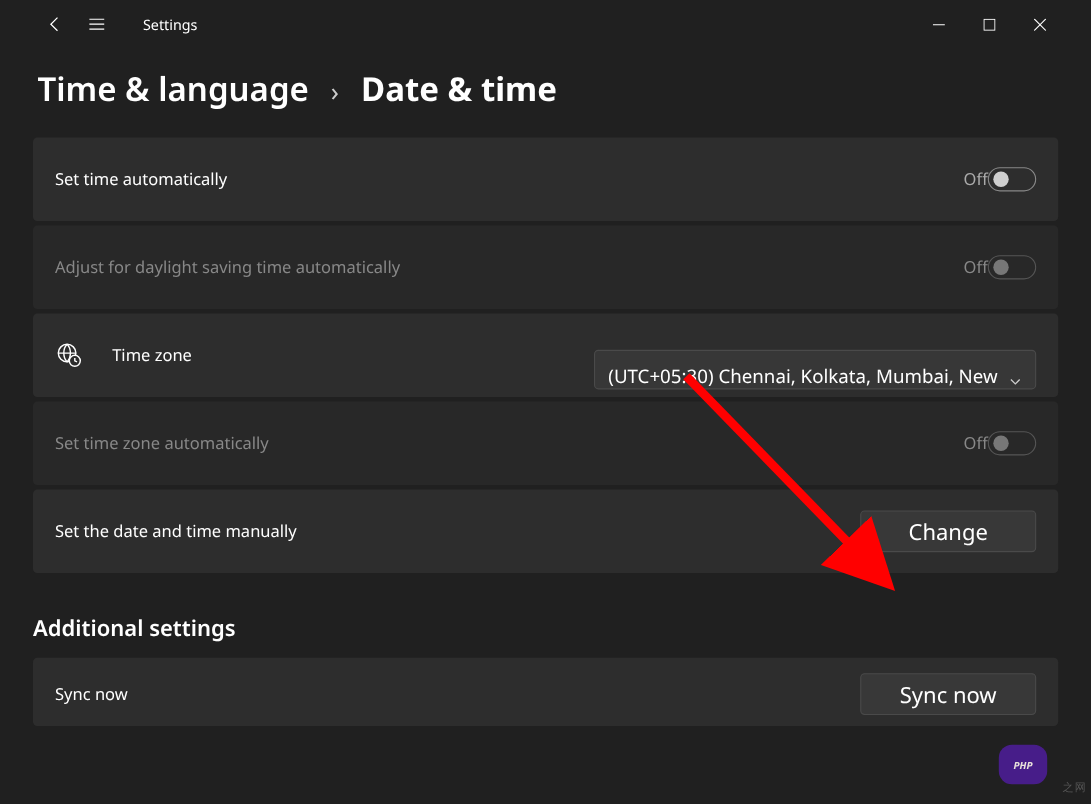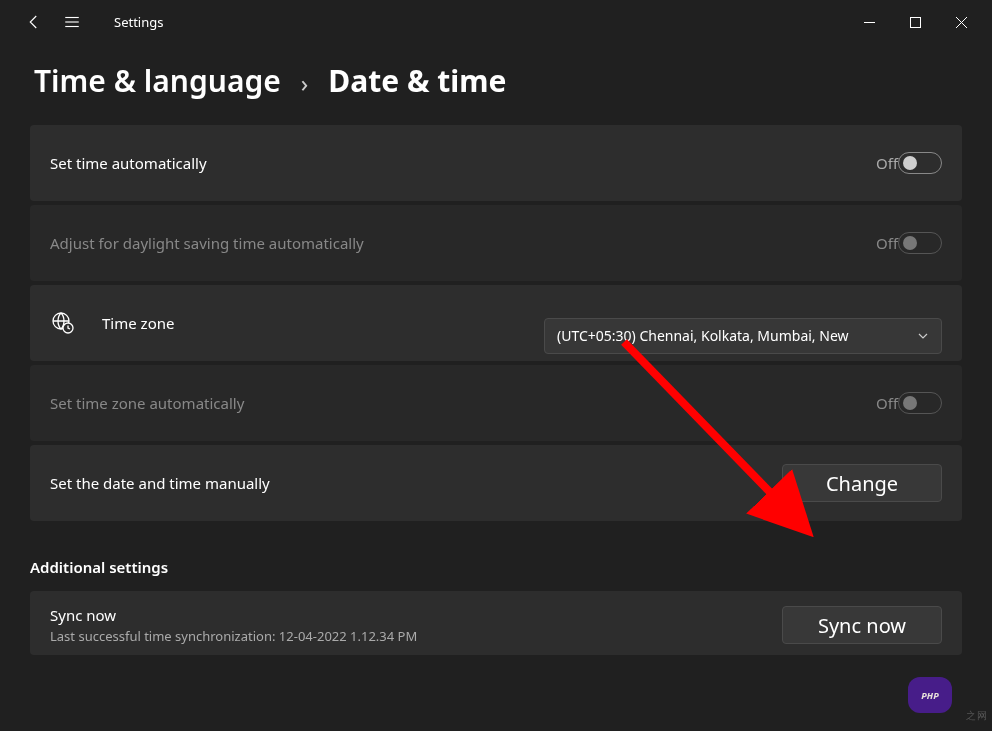--- a/index.html
+++ b/index.html
@@ -25,21 +25,21 @@
     color: var(--text);
     overflow: hidden;
     position: relative;
   }
 
   
   .titlebar {
     display: flex;
     align-items: center;
     height: 44px;
-    padding: 0 8px;
+    padding: 0 24px;
   }
   .tb-left {
     display: flex;
     align-items: center;
     gap: 18px;
     padding-left: 16px;
   }
   .tb-icon {
     width: 20px; height: 20px;
     display: flex; align-items: center; justify-content: center;
@@ -120,23 +120,23 @@
   .toggle.disabled .thumb { background: #777; }
 
   
   .dropdown {
     background: #373737;
     border: 1px solid #4a4a4a;
     border-radius: 4px;
     height: 36px;
     min-width: 398px;
     display: flex;
-    align-items: center;
+    align-items: flex-end;
     padding: 0 12px;
-    font-size: 14px;
+    font-size: 17px;
     color: var(--text);
     gap: 10px;
     margin-top: 25px;
   }
   .dropdown .dd-text { flex: 1; white-space: nowrap; overflow: hidden; }
   .dropdown .chev { width: 12px; height: 12px; display: flex; align-items: center; justify-content: center; color: #ccc; }
 
   
   .btn {
     background: var(--btn);
@@ -146,21 +146,21 @@
     min-width: 160px;
     display: flex;
     align-items: center;
     justify-content: center;
     font-size: 20px;
     color: var(--text);
   }
 
   
   .section-heading {
-    font-size: 15px;
+    font-size: 20px;
     font-weight: 600;
     padding: 36px 26px 14px 30px;
   }
 
   
   .sync-card {
     background: var(--card);
     border-radius: 4px;
     padding: 14px 20px 10px 20px;
     display: flex;
@@ -302,21 +302,20 @@
   </div>
 
 </div>
 
 <div class="section-heading">Additional settings</div>
 
 <div class="content">
   <div class="sync-card">
     <div class="sync-texts">
       <span class="sync-title">Sync now</span>
-      <span class="sync-sub">Last successful time synchronization: 12-04-2022 1.12.34 PM</span>
     </div>
     <div class="btn">Sync now</div>
   </div>
 </div>
 
 <svg class="arrow-svg" viewBox="0 0 220 220">
   <defs>
     <marker id="arrowhead" markerWidth="8" markerHeight="8" refX="5" refY="4" orient="auto">
       <polygon points="0 0, 8 4, 0 8" fill="#ff0000"></polygon>
     </marker>

